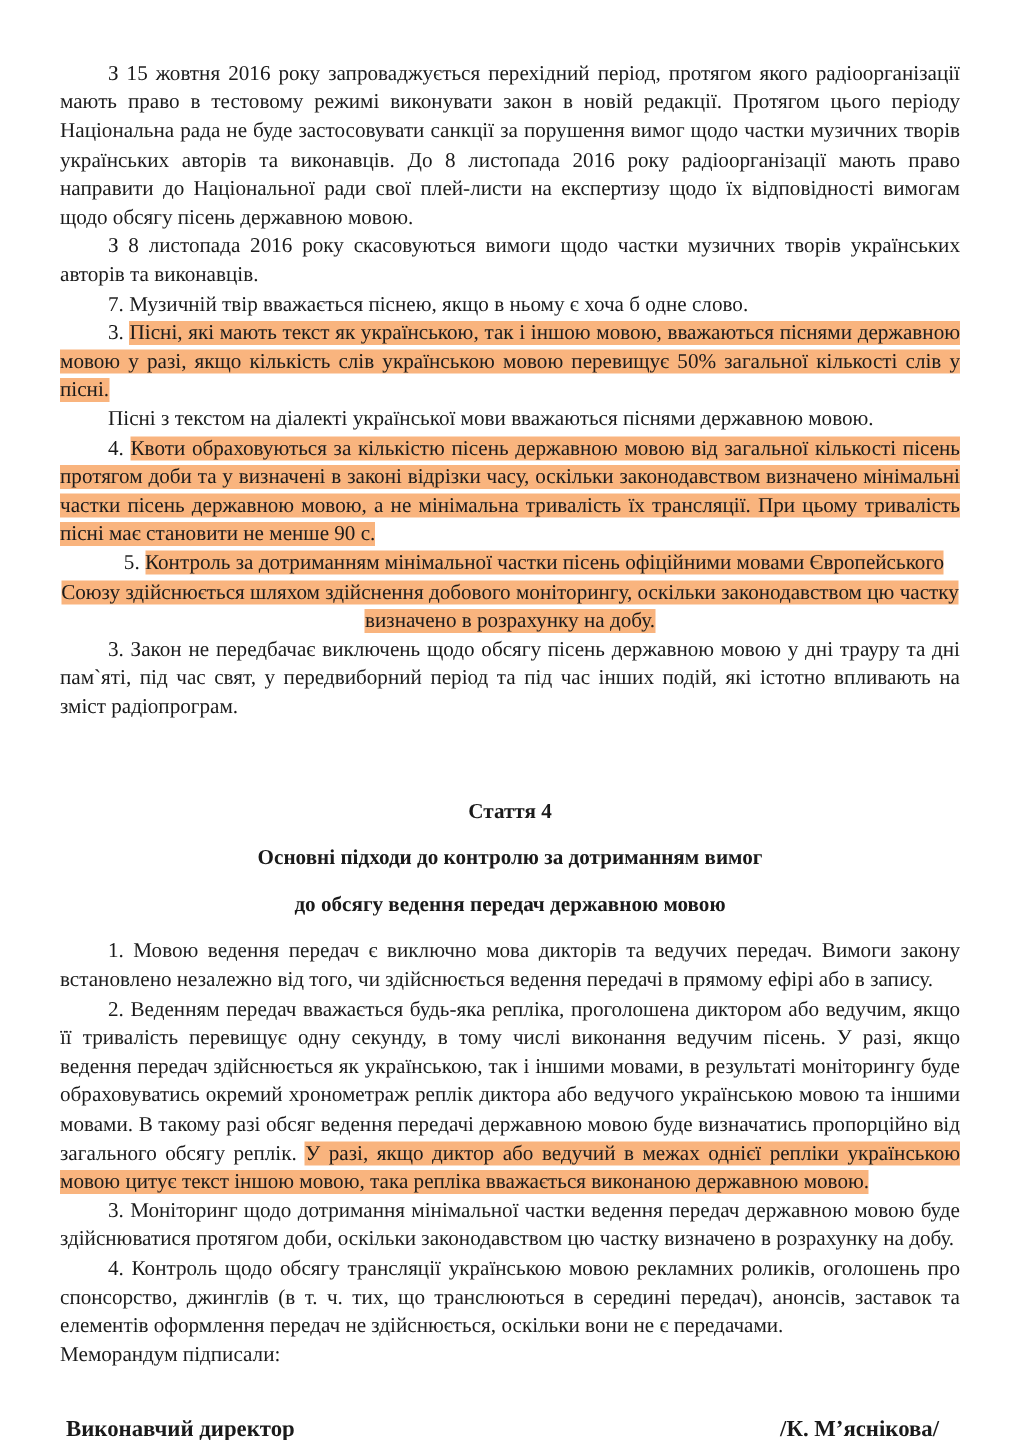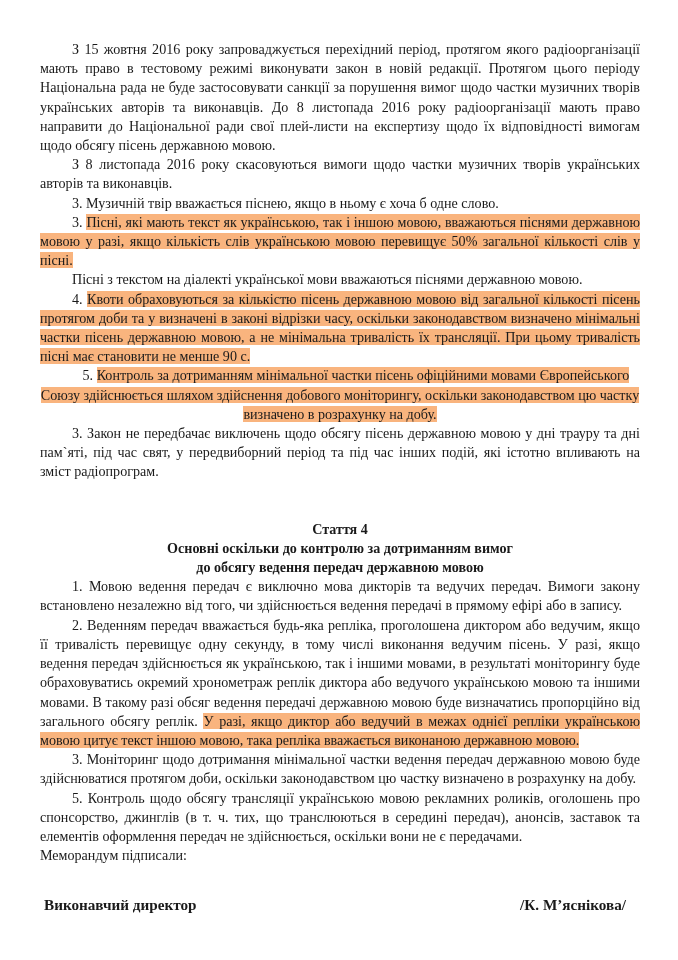--- a/index.html
+++ b/index.html
@@ -6,51 +6,51 @@
   body { width: 678px; height: 960px; overflow: hidden; position: relative; }
   .page {
     position: absolute; left: 40px; top: 40px; width: 600px;
     font-family: "Liberation Serif", "DejaVu Serif", serif;
     font-size: 14.1px; line-height: 19.2px; color: #1a1a1a;
   }
   .p { margin: 0; text-align: justify; text-indent: 32px; }
   .p.noind { text-indent: 0; }
   .p.ragged { text-align: center; }
   .hl { background: #f9b47e; }
-  .article { text-align: center; font-weight: bold; margin: 0; }
+  .article { text-align: center; font-weight: bold; margin: 12px; }
   .gap-article { height: 38px; }
   .gap-sign { height: 30px; }
   .sign { display: flex; justify-content: space-between; font-weight: bold; font-size: 15.2px; line-height: 20px; }
   .sign .left { padding-left: 4px; }
   .sign .right { padding-right: 14px; }
 </style>
 </head>
 <body>
 
 <div class="page">
 
   <p class="p">З 15 жовтня 2016 року запроваджується перехідний період, протягом якого радіоорганізації мають право в тестовому режимі виконувати закон в новій редакції. Протягом цього періоду Національна рада не буде застосовувати санкції за порушення вимог щодо частки музичних творів українських авторів та виконавців. До 8 листопада 2016 року радіоорганізації мають право направити до Національної ради свої плей-листи на експертизу щодо їх відповідності вимогам щодо обсягу пісень державною мовою.</p>
   <p class="p">З 8 листопада 2016 року скасовуються вимоги щодо частки музичних творів українських авторів та виконавців.</p>
-  <p class="p">3. Музичній твір вважається піснею, якщо в ньому є хоча б одне слово.</p>
+  <p class="p">7. Музичній твір вважається піснею, якщо в ньому є хоча б одне слово.</p>
   <p class="p"><span>3. </span><span class="hl">Пісні, які мають текст як українською, так і іншою мовою, вважаються піснями державною мовою у разі, якщо кількість слів українською мовою перевищує 50% загальної кількості слів у пісні.</span></p>
   <p class="p">Пісні з текстом на діалекті української мови вважаються піснями державною мовою.</p>
   <p class="p"><span>4. </span><span class="hl">Квоти обраховуються за кількістю пісень державною мовою від загальної кількості пісень протягом доби та у визначені в законі відрізки часу, оскільки законодавством визначено мінімальні частки пісень державною мовою, а не мінімальна тривалість їх трансляції. При цьому тривалість пісні має становити не менше 90 с.</span></p>
   <p class="p ragged"><span>5. </span><span class="hl">Контроль за дотриманням мінімальної частки пісень офіційними мовами Європейського Союзу здійснюється шляхом здійснення добового моніторингу, оскільки законодавством цю частку визначено в розрахунку на добу.</span></p>
   <p class="p">3. Закон не передбачає виключень щодо обсягу пісень державною мовою у дні трауру та дні пам`яті, під час свят, у передвиборний період та під час інших подій, які істотно впливають на зміст радіопрограм.</p>
 
   <div class="gap-article"></div>
 
   <p class="article">Стаття 4</p>
-  <p class="article">Основні оскільки до контролю за дотриманням вимог</p>
+  <p class="article">Основні підходи до контролю за дотриманням вимог</p>
   <p class="article">до обсягу ведення передач державною мовою</p>
 
   <p class="p">1. Мовою ведення передач є виключно мова дикторів та ведучих передач. Вимоги закону встановлено незалежно від того, чи здійснюється ведення передачі в прямому ефірі або в запису.</p>
   <p class="p"><span>2. Веденням передач вважається будь-яка репліка, проголошена диктором або ведучим, якщо її тривалість перевищує одну секунду, в тому числі виконання ведучим пісень. У разі, якщо ведення передач здійснюється як українською, так і іншими мовами, в результаті моніторингу буде обраховуватись окремий хронометраж реплік диктора або ведучого українською мовою та іншими мовами. В такому разі обсяг ведення передачі державною мовою буде визначатись пропорційно від загального обсягу реплік. </span><span class="hl">У разі, якщо диктор або ведучий в межах однієї репліки українською мовою цитує текст іншою мовою, така репліка вважається виконаною державною мовою.</span></p>
   <p class="p">3. Моніторинг щодо дотримання мінімальної частки ведення передач державною мовою буде здійснюватися протягом доби, оскільки законодавством цю частку визначено в розрахунку на добу.</p>
-  <p class="p">5. Контроль щодо обсягу трансляції українською мовою рекламних роликів, оголошень про спонсорство, джинглів (в т. ч. тих, що транслюються в середині передач), анонсів, заставок та елементів оформлення передач не здійснюється, оскільки вони не є передачами.</p>
+  <p class="p">4. Контроль щодо обсягу трансляції українською мовою рекламних роликів, оголошень про спонсорство, джинглів (в т. ч. тих, що транслюються в середині передач), анонсів, заставок та елементів оформлення передач не здійснюється, оскільки вони не є передачами.</p>
   <p class="p noind">Меморандум підписали:</p>
 
   <div class="gap-sign"></div>
 
   <div class="sign">
     <div class="left">
       <div>Виконавчий директор</div>
 
     </div>
     <div class="right">/К. М’яснікова/</div>

